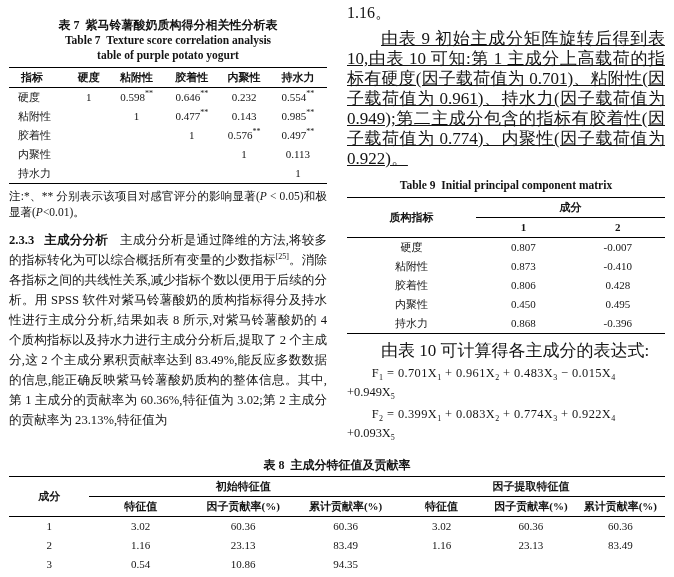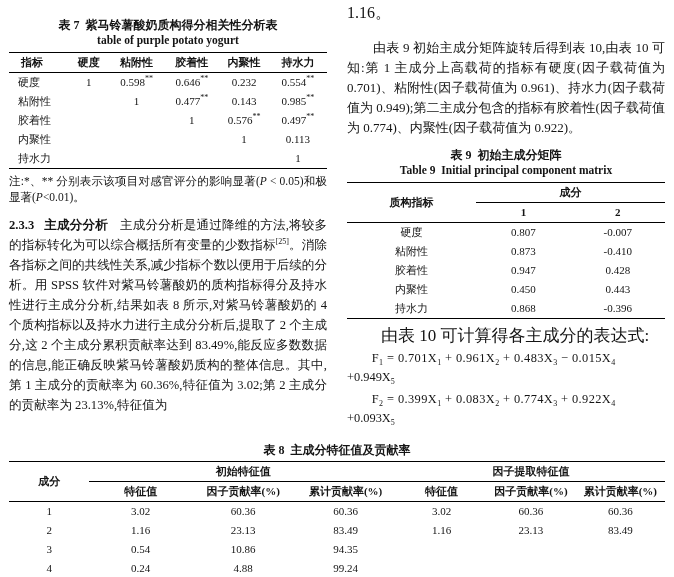--- a/index.html
+++ b/index.html
@@ -49,37 +49,38 @@
   .t8 .c1{width:12%;} .t8 .g3{width:47%;text-align:center;} .t8 .g3b{width:41%;}
 
   sup{font-size:8px;line-height:0;}
   sub{font-size:8px;line-height:0;}
 
   .note{font-size:11.5px;line-height:16.5px;text-align:justify;margin-top:4px;}
   .para{font-size:12.6px;line-height:20px;text-align:justify;margin-top:9px;}
   .para b.sec-no{margin-right:10px;}
   .para b.sec-title{margin-right:12px;}
   .cont-line{font-size:16px;line-height:19px;}
-  .rpara{font-size:13px;line-height:20px;text-align:justify;text-indent:2em;margin-top:16px;}
+  .rpara{font-size:17px;line-height:20px;text-align:justify;text-indent:2em;margin-top:7px;text-decoration:underline;}
   .expr-intro{font-size:17px;line-height:20px;text-indent:2em;margin-top:7px;}
   .formula{font-size:12.4px;line-height:19px;margin-top:3px;}
   .formula .f-l1{text-indent:2em;letter-spacing:0.4px;}
   .formula .f-l2{text-indent:0;}
   .cap-group{margin-top:9px;}
   .bottom{margin-top:14px;}
   .bottom .sci-table{margin-top:3px;}
 </style>
 </head>
 <body>
 
 <div class="page">
   <div class="columns">
 
     <div class="col-left">
       <div class="cap">表 7&nbsp;&nbsp;紫马铃薯酸奶质构得分相关性分析表</div>
+      <div class="cap-en">Table 7&nbsp;&nbsp;Texture score correlation analysis</div>
       <div class="cap-en">table of purple potato yogurt</div>
 
       <table class="sci-table t7">
         <thead>
           <tr>
             <th>指标</th>
             <th>硬度</th>
             <th>粘附性</th>
             <th>胶着性</th>
             <th>内聚性</th>
@@ -135,21 +136,20 @@
       <div class="para">
         <b class="sec-no">2.3.3</b><b class="sec-title">主成分分析</b><span>主成分分析是通过降维的方法,将较多的指标转化为可以综合概括所有变量的少数指标<sup>[25]</sup>。消除各指标之间的共线性关系,减少指标个数以便用于后续的分析。用 SPSS 软件对紫马铃薯酸奶的质构指标得分及持水性进行主成分分析,结果如表 8 所示,对紫马铃薯酸奶的 4 个质构指标以及持水力进行主成分分析后,提取了 2 个主成分,这 2 个主成分累积贡献率达到 83.49%,能反应多数数据的信息,能正确反映紫马铃薯酸奶质构的整体信息。其中,第 1 主成分的贡献率为 60.36%,特征值为 3.02;第 2 主成分的贡献率为 23.13%,特征值为</span>
       </div>
     </div>
 
     <div class="col-right">
       <div class="cont-line">1.16。</div>
       <div class="rpara">由表 9 初始主成分矩阵旋转后得到表 10,由表 10 可知:第 1 主成分上高载荷的指标有硬度(因子载荷值为 0.701)、粘附性(因子载荷值为 0.961)、持水力(因子载荷值为 0.949);第二主成分包含的指标有胶着性(因子载荷值为 0.774)、内聚性(因子载荷值为 0.922)。</div>
 
       <div class="cap-group">
-        <div class="cap">表 9&nbsp;&nbsp;初始主成分矩阵</div>
         <div class="cap-en">Table 9&nbsp;&nbsp;Initial principal component matrix</div>
       </div>
 
       <table class="sci-table t9">
         <thead>
           <tr>
             <th rowspan="2">质构指标</th>
             <th colspan="2" class="group-th">成分</th>
           </tr>
           <tr>
@@ -163,27 +163,27 @@
               <td>0.807</td>
               <td>-0.007</td>
             </tr>
             <tr>
               <td>粘附性</td>
               <td>0.873</td>
               <td>-0.410</td>
             </tr>
             <tr>
               <td>胶着性</td>
-              <td>0.947</td>
+              <td>0.806</td>
               <td>0.428</td>
             </tr>
             <tr>
               <td>内聚性</td>
               <td>0.450</td>
-              <td>0.443</td>
+              <td>0.495</td>
             </tr>
             <tr>
               <td>持水力</td>
               <td>0.868</td>
               <td>-0.396</td>
             </tr>
           </tbody>
       </table>
 
       <div class="expr-intro">由表 10 可计算得各主成分的表达式:</div>

